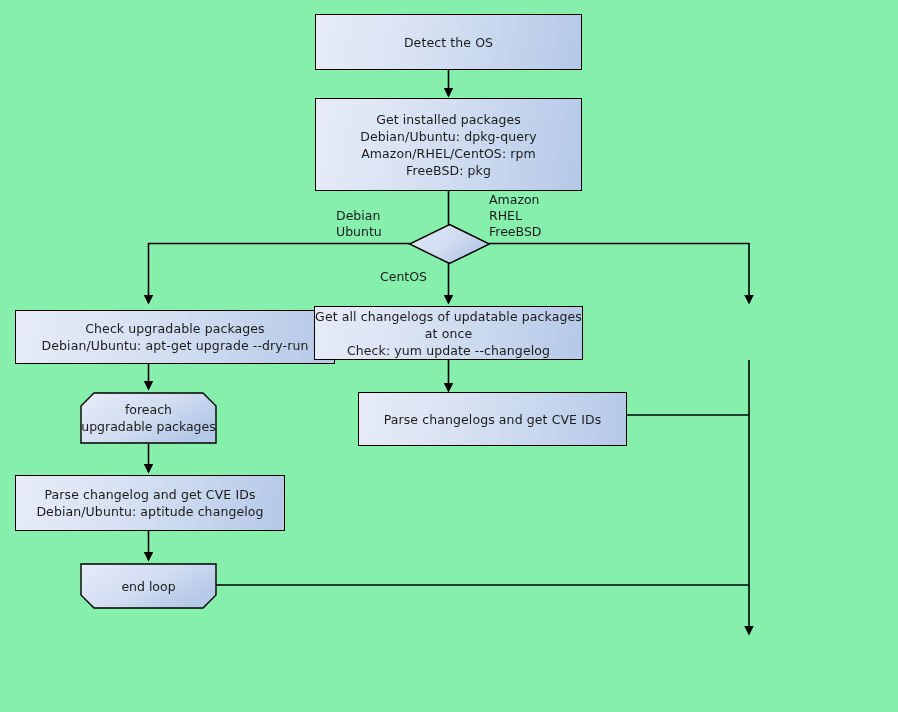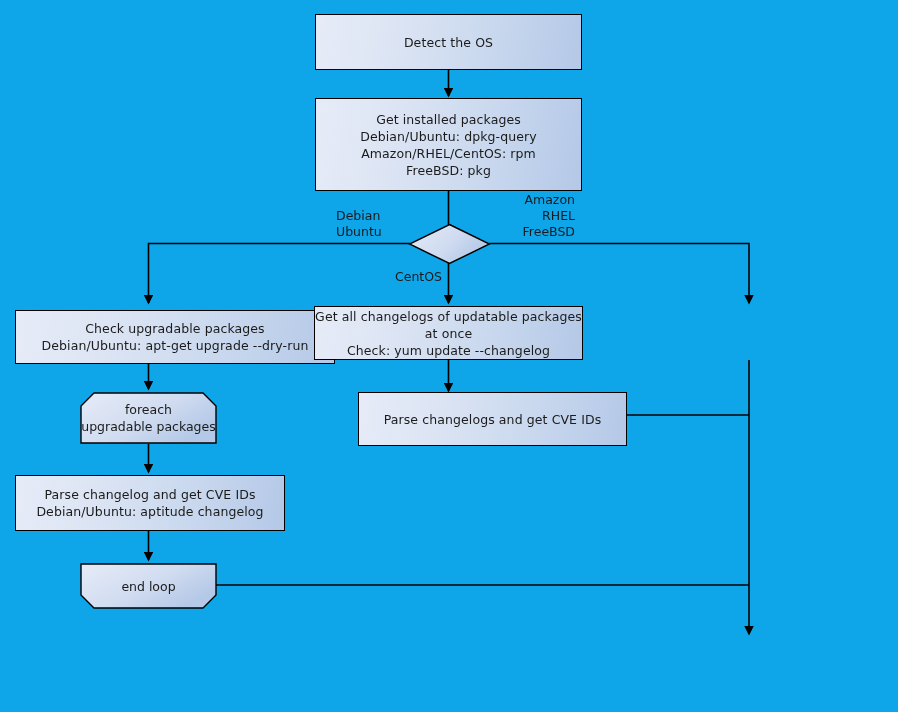--- a/index.html
+++ b/index.html
@@ -4,21 +4,21 @@
 <style>
   html, body {
     margin: 0;
     padding: 0;
     background: #ffffff;
   }
   #canvas {
     position: relative;
     width: 898px;
     height: 712px;
-    background: #0ea5e9;
+    background: #86efac;
     font-family: "DejaVu Sans", "Liberation Sans", sans-serif;
     overflow: hidden;
   }
   #wires {
     position: absolute;
     left: 0;
     top: 0;
     width: 898px;
     height: 712px;
     pointer-events: none;
@@ -169,19 +169,19 @@
       </defs>
       <path d="M 1 1 L 136 1 L 136 32 L 123 45 L 14 45 L 1 32 Z" fill="url(#lgrad2)" stroke="#000000" stroke-width="1.4"></path>
     </svg>
     <div class="lbl">end loop</div>
   </div>
 
 
   <div class="edge-label" style="left:336px; top:208px; width:78px; text-align:left;">Debian
 Ubuntu</div>
 
-  <div class="edge-label" style="left:489px; top:192px; width:86px; text-align:right;">Amazon
+  <div class="edge-label" style="left:489px; top:192px; width:86px; text-align:left;">Amazon
 RHEL
 FreeBSD</div>
 
-  <div class="edge-label" style="left:380px; top:269px; width:62px; text-align:right;">CentOS</div>
+  <div class="edge-label" style="left:380px; top:269px; width:62px; text-align:left;">CentOS</div>
 
 </div>
 
 </body></html>

